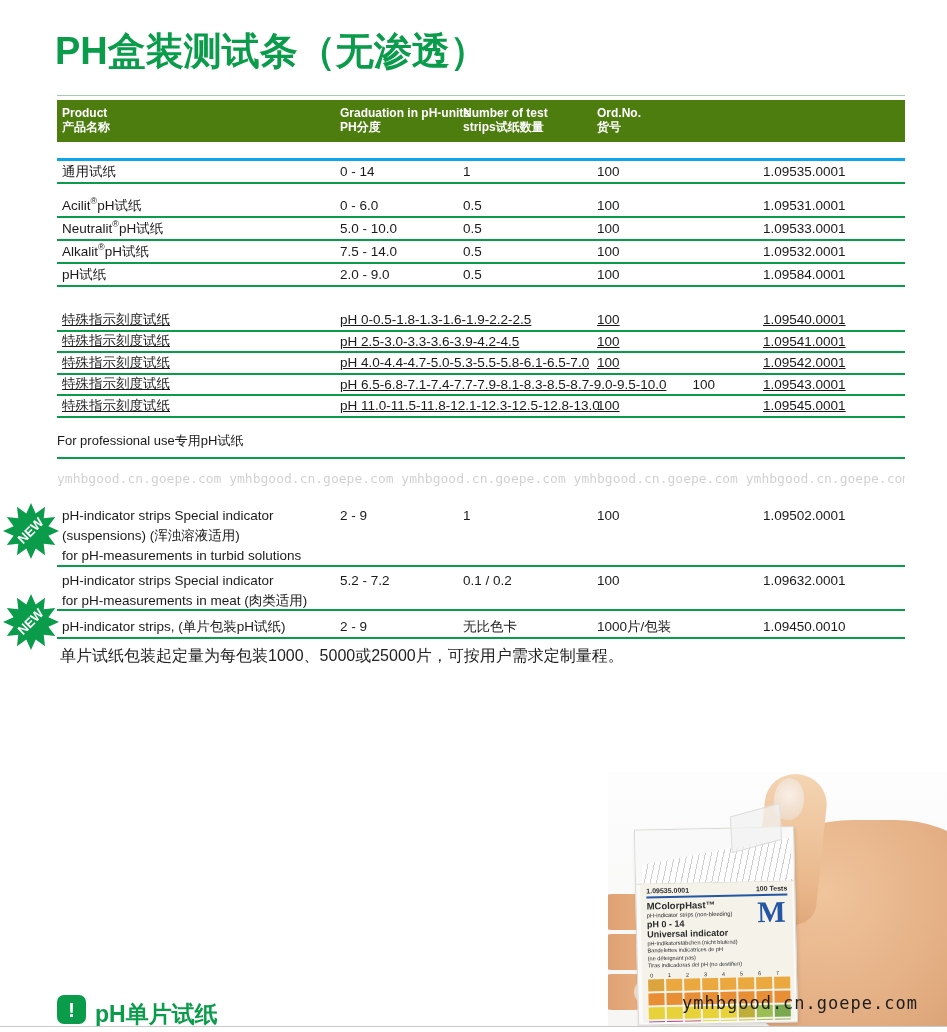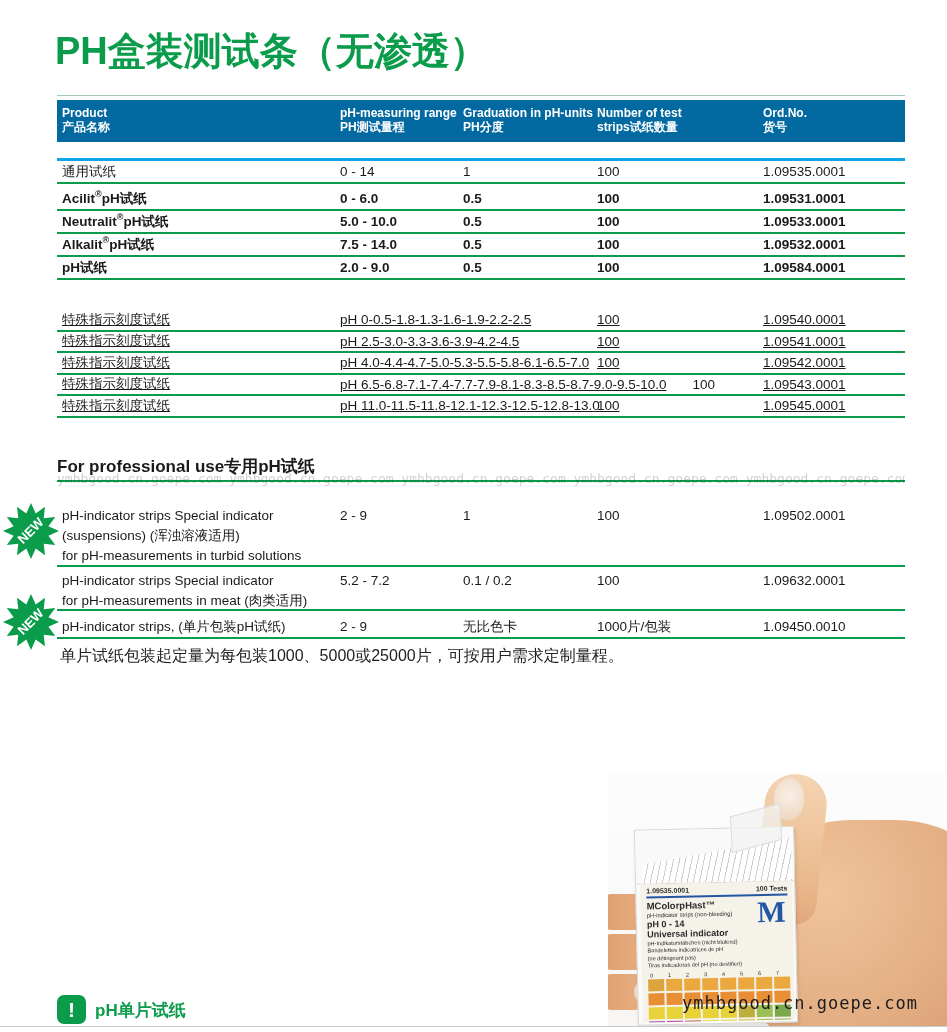--- a/index.html
+++ b/index.html
@@ -14,39 +14,39 @@
     color:#0a9b4b; letter-spacing:0px; white-space:nowrap;
   }
   .title-hairline { position:absolute; left:57px; top:95px; width:848px; height:1px; background:#a3c9b1; }
 
   
   .tbl { position:absolute; left:57px; width:848px; }
   .grid5 { display:grid; grid-template-columns:283px 123px 134px 166px 142px; }
   .cell1 { padding-left:5px; }
 
   
-  .thead { top:100px; height:42px; background:#0369a1; color:#fff; }
+  .thead { top:100px; height:42px; background:#4d7c0f; color:#fff; }
   .thead .hcell { font-size:12px; font-weight:bold; line-height:14px; padding-top:6px; }
   .thead .hcell div { white-space:nowrap; }
 
   
   .trow { align-items:center; border-bottom:2px solid #0a9b4b; font-size:13.5px; }
   .g1 { top:158px; } .g1 .trow { height:26px; border-top:3px solid #0ea5e9; }
-  .g2 { top:188px;font-weight:bold; } .g2 .trow { height:23px; }
+  .g2 { top:195px; } .g2 .trow { height:23px; }
   .g3 { top:310px; } .g3 .trow { height:21.5px;text-decoration:underline; }
   .sup { font-size:9px; vertical-align:super; }
   .nowrap { white-space:nowrap; }
   .span23 { grid-column:2 / span 2; }
   .span234 { grid-column:2 / span 3; }
   .inline-num { display:inline-block; margin-left:26px; }
 
   
   .section-title {
-    top:455px; height:27px; border-bottom:2px solid #0a9b4b;
-    font-size:17px; font-weight:bold;
+    top:432px; height:27px; border-bottom:2px solid #0a9b4b;
+    font-size:13px; font-weight:normal;
   }
   .faint-wm {
     position:absolute; left:57px; top:471px; width:848px; height:17px; overflow:hidden;
     font-family:"DejaVu Sans Mono", monospace; font-size:13px; color:rgba(40,40,40,0.22);
     white-space:nowrap; pointer-events:none;
   }
   .prof { align-items:start; }
   .prof .lines span { display:block; line-height:20px; }
   .prof .val { line-height:20px; }
   .rowA { top:503px; height:64px; border-bottom:2px solid #0a9b4b; padding-top:3px; font-size:13.5px; }
@@ -105,39 +105,35 @@
   .scale-row .num { font-size:5.5px; text-align:left; padding-left:2px; }
   .chart-grid { display:grid; grid-template-columns:repeat(8,17px); grid-auto-rows:13px; gap:1px; margin-top:1px; }
   .chart-grid .sw { width:16px; height:12px; }
   .photo-wm { position:absolute; left:74px; top:221px; font-family:"DejaVu Sans Mono", monospace;
               font-size:17px; color:#1c1c1c; letter-spacing:1px; white-space:nowrap; }
 
   
   .footer-icon { position:absolute; left:57px; top:995px; width:29px; height:29px;
                  background:#0a9b4b; border-radius:7px; color:#fff; font-size:21px; font-weight:900;
                  display:flex; align-items:center; justify-content:center; }
-  .footer-label { position:absolute; left:95px; top:999px; font-size:17px; font-weight:bold; color:#0a9b4b; }
+  .footer-label { position:absolute; left:95px; top:999px; font-size:23px; font-weight:bold; color:#0a9b4b; }
   .bottom-line { position:absolute; left:0; top:1026px; width:947px; height:1px; background:#c9c9c9; }
 </style>
 </head>
 <body>
 
 <div class="page">
 
   <div class="page-title">PH盒装测试条（无渗透）</div>
   <div class="title-hairline"></div>
 
   <div class="tbl grid5 thead">
     <div class="hcell cell1">
       <div>Product</div>
       <div>产品名称</div>
-    </div>
-    <div class="hcell">
-      <div>pH-measuring range</div>
-      <div>PH测试量程</div>
     </div>
     <div class="hcell">
       <div>Graduation in pH-units</div>
       <div>PH分度</div>
     </div>
     <div class="hcell">
       <div>Number of test</div>
       <div>strips试纸数量</div>
     </div>
     <div class="hcell">

